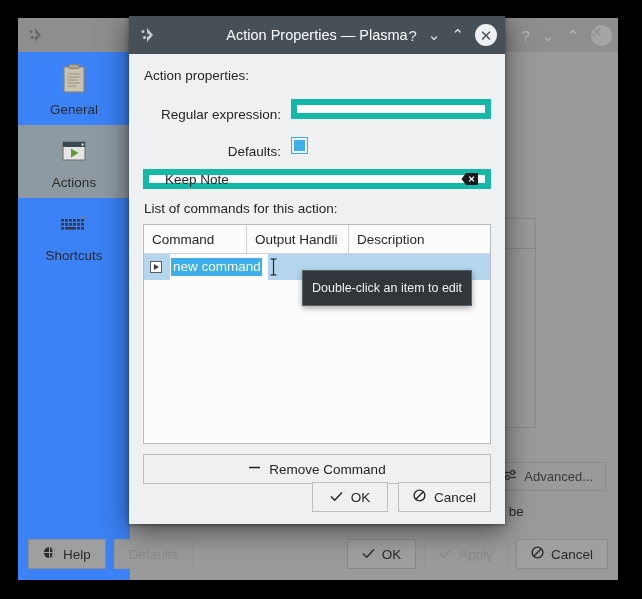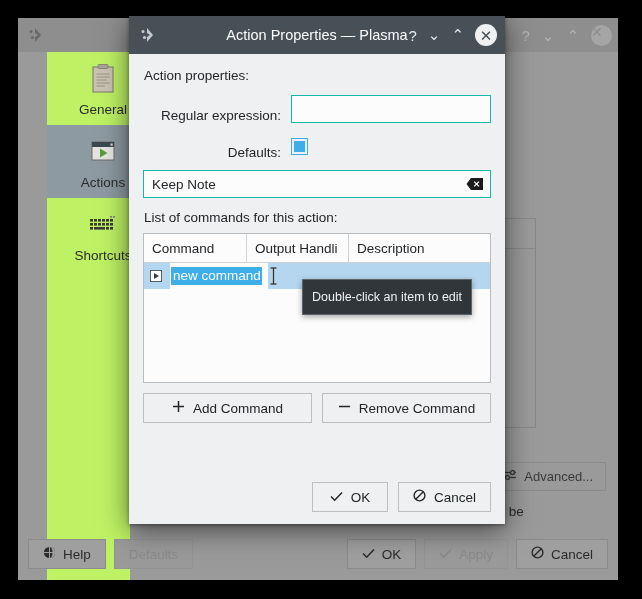--- a/index.html
+++ b/index.html
@@ -37,22 +37,21 @@
   .tb-close-circle {
     width: 21px; height: 21px; border-radius: 50%;
     background: #a5a5a5; color: #8e8e8e;
     display: flex; align-items: center; justify-content: center;
     font-size: 14px; line-height: 1;
   }
 
   
   #bg-sidebar {
     position: absolute; left: 0; top: 34px; width: 112px; bottom: 0;
-    background: #bef264;
-    margin-left: 29px;
+    background: #3b82f6;
   }
   #bg-sidebar .side-item {
     width: 112px; padding: 10px 0 8px 0;
     display: flex; flex-direction: column; align-items: center; gap: 6px;
   }
   #bg-sidebar .side-item.selected { background: #8d9aa1; }
   #bg-sidebar .side-label { font-size: 13.5px; color: #2c2c2c; }
   .side-ico { width: 34px; height: 34px; position: relative; }
 
   
@@ -120,40 +119,40 @@
   #dlg-body { position: relative; padding: 14px 14px 0 14px; height: 470px; }
 
   .section-label { font-size: 13.5px; color: #232629; margin: 0 0 12px 1px; }
 
   .form-row { display: flex; align-items: center; margin-bottom: 10px; }
   .form-label {
     width: 148px; text-align: right; padding-right: 10px;
     font-size: 13.5px; color: #232629; margin-top: 12px;
   }
   .text-input {
-    flex: 1 1 auto; height: 28px; background: #fcfcfc;
-    border: 1px solid #14b8a6; padding: 0 8px;
+    flex: 1 1 auto; height: 20px; background: #fcfcfc;
+    border: 6px solid #14b8a6; padding: 0 16px;
     font-size: 13.5px; color: #232629; position: relative;
     display: flex; align-items: center;
   }
   .text-input .clear-btn {
     position: absolute; right: 6px; top: 50%; transform: translateY(-50%);
     width: 18px; height: 14px;
   }
   .tri-checkbox {
     width: 17px; height: 17px; border: 1px solid #3daee9;
     background: #eff0f1; display: flex; align-items: center; justify-content: center;
   }
   .tri-checkbox i { display:block; width: 11px; height: 11px; background: #3daee9; }
 
   .list-label { font-size: 13.5px; color: #232629; margin: 12px 0 8px 1px; }
 
   #cmd-table {
     border: 1px solid #b9bcbf; background: #fcfcfc;
-    height: 150px; position: relative; overflow: hidden;
+    height: 220px; position: relative; overflow: hidden;
   }
   #cmd-head { display: flex; height: 29px; background: #fcfcfc; border-bottom: 1px solid #cfd2d4; }
   #cmd-head .th {
     font-size: 13.5px; color: #232629; display: flex; align-items: center;
     padding: 0 8px; border-right: 1px solid #cfd2d4; overflow: hidden; white-space: nowrap;
   }
   #cmd-head .th:last-child { border-right: none; }
   .col-1 { width: 103px; } .col-2 { width: 102px; } .col-3 { flex: 1 1 auto; text-align: center; }
 
   .cmd-row {
@@ -435,29 +434,20 @@
           </span>
         </div>
 
         <div id="tooltip">Double-click an item to edit</div>
       </div>
 
       <div class="cmd-buttons">
         <div class="dlg-btn">
           <span class="ico">
             <svg width="13" height="13" viewBox="0 0 13 13">
-              <line x1="6.5" y1="1" x2="6.5" y2="12" stroke="#232629" stroke-width="1.5"></line>
-              <line x1="1" y1="6.5" x2="12" y2="6.5" stroke="#232629" stroke-width="1.5"></line>
-            </svg>
-          </span>
-          <span>Add Command</span>
-        </div>
-        <div class="dlg-btn">
-          <span class="ico">
-            <svg width="13" height="13" viewBox="0 0 13 13">
               <line x1="1" y1="6.5" x2="12" y2="6.5" stroke="#232629" stroke-width="1.5"></line>
             </svg>
           </span>
           <span>Remove Command</span>
         </div>
       </div>
 
       <div class="dialog-footer">
         <div class="dlg-btn">
           <span class="ico">

